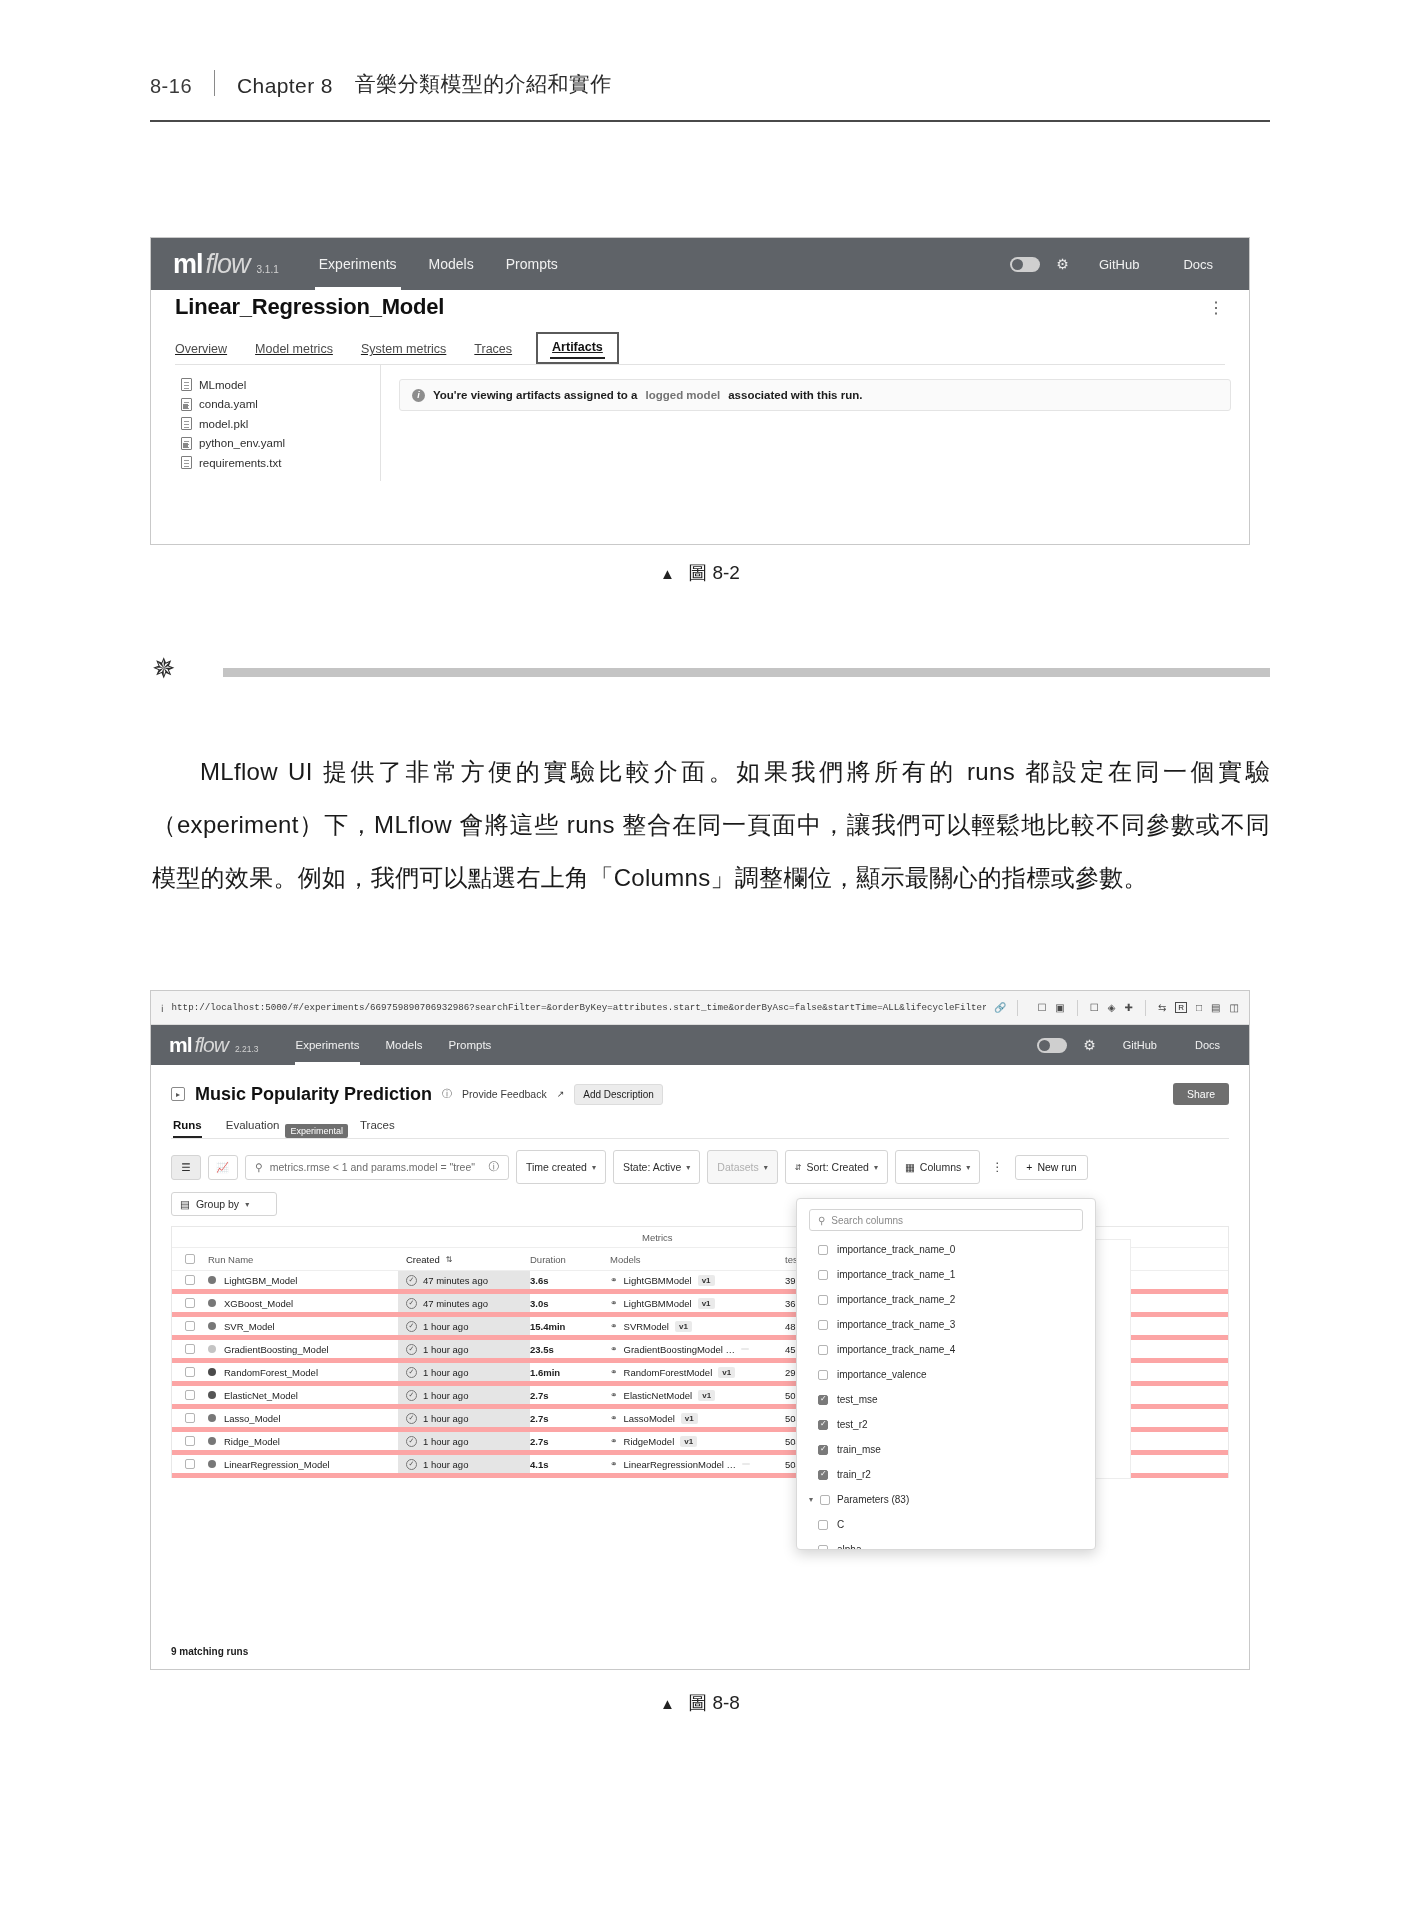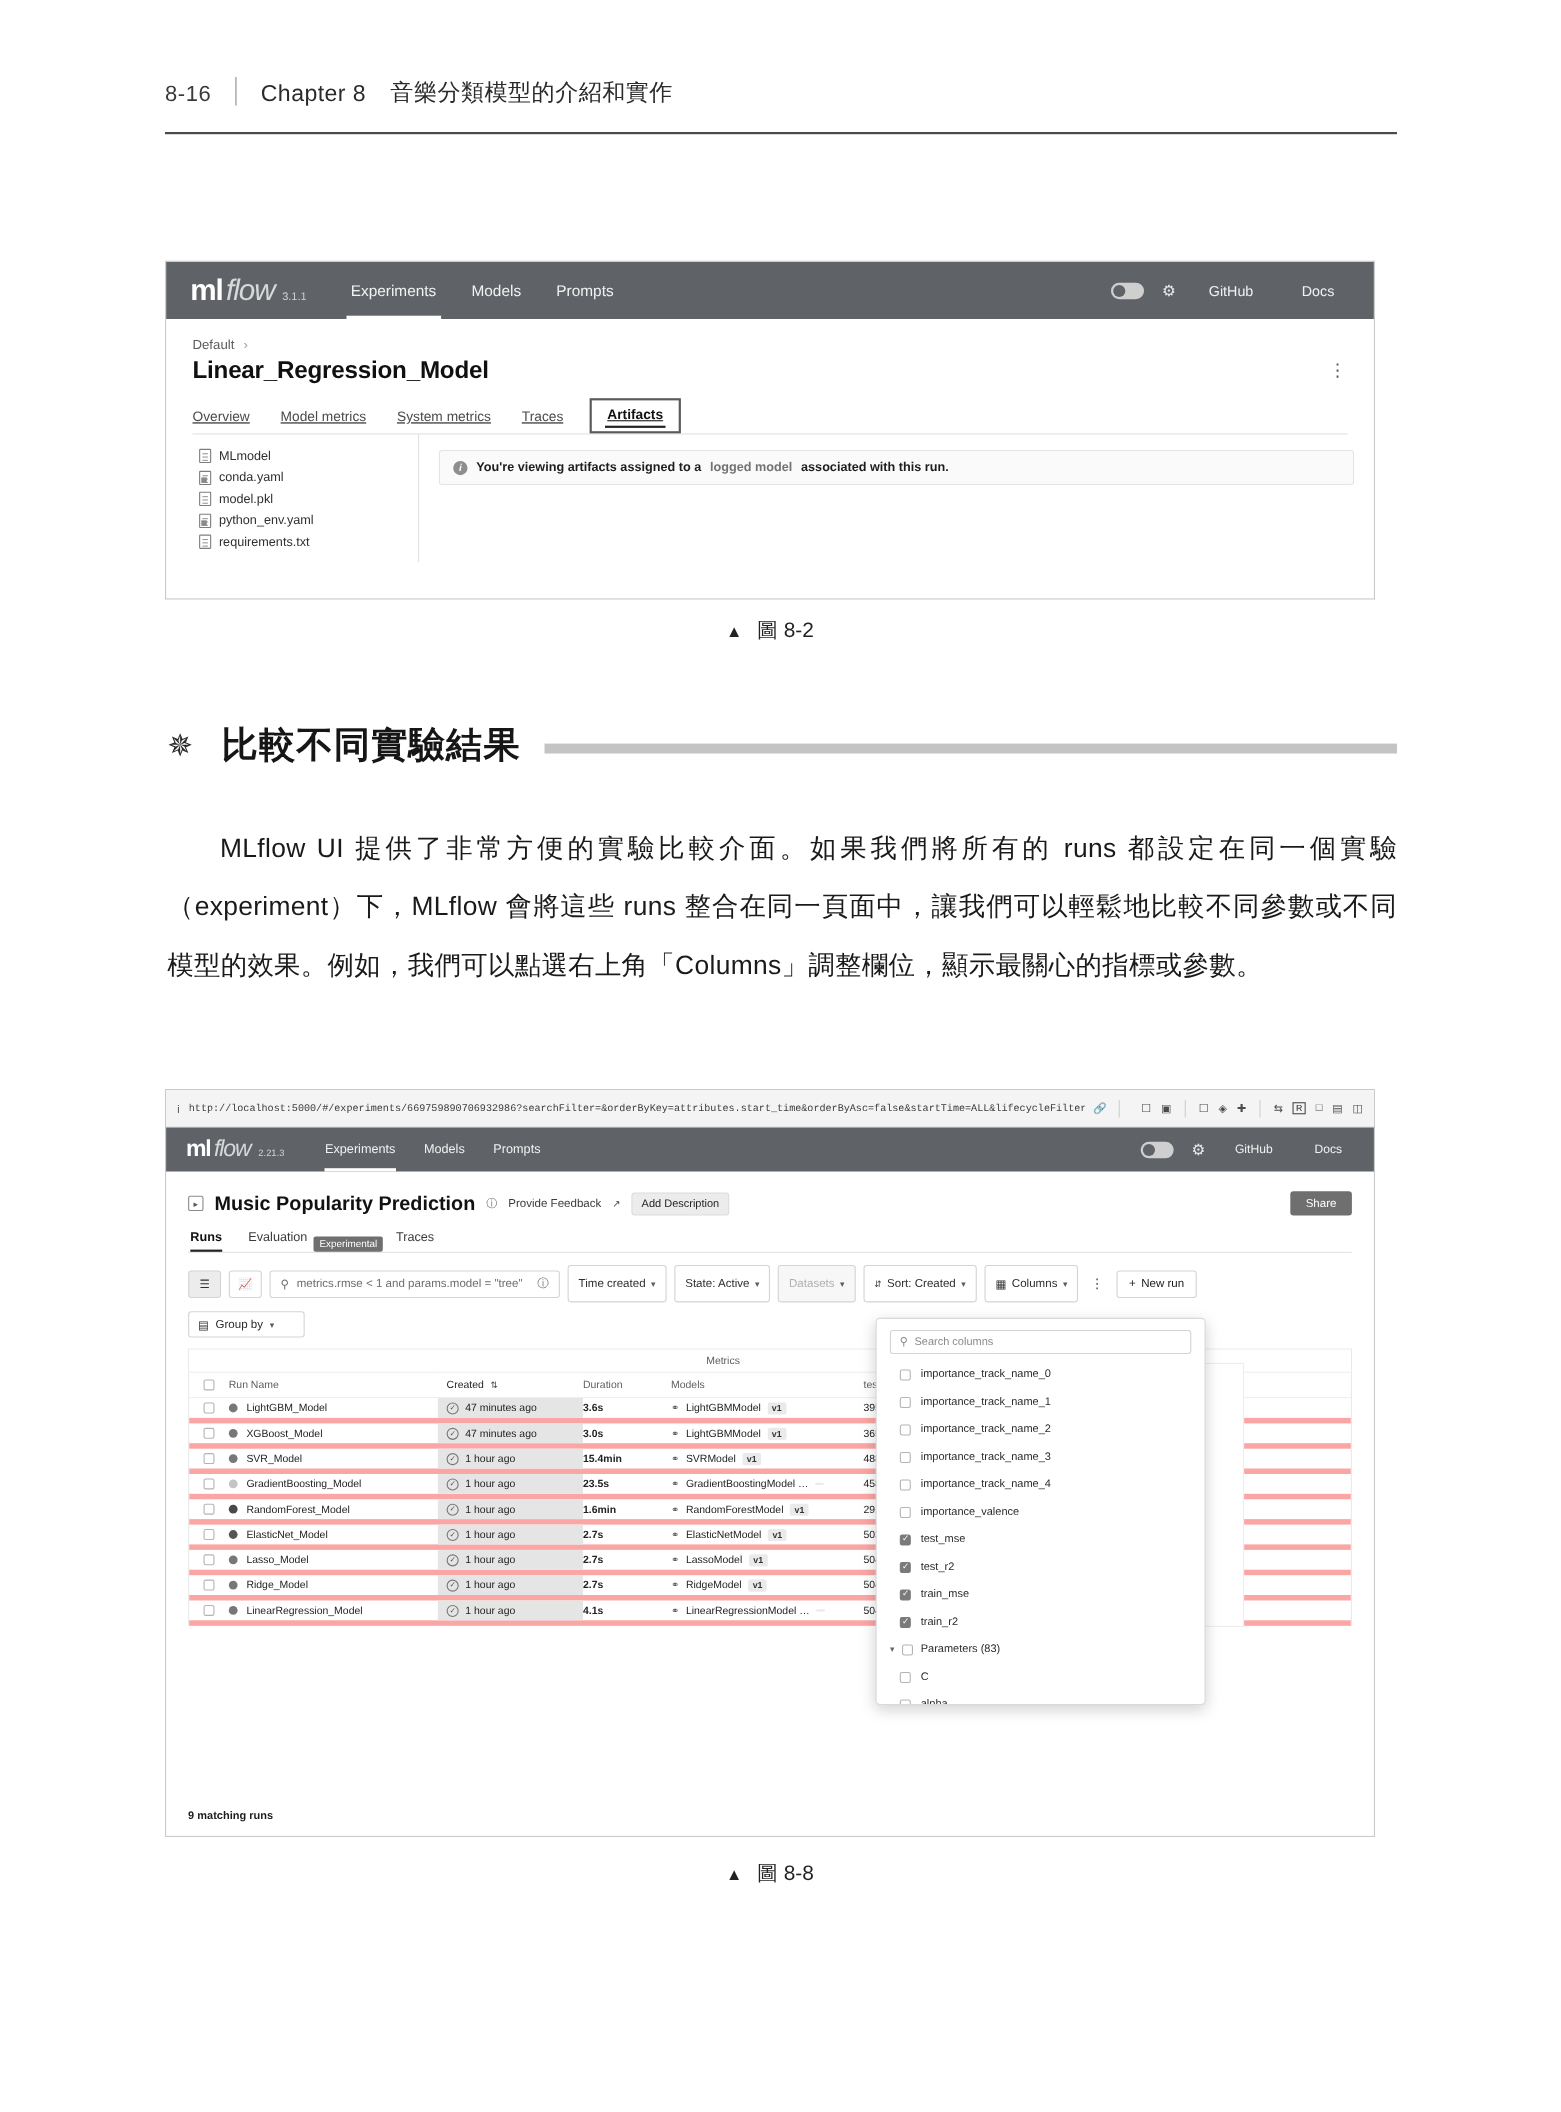--- a/index.html
+++ b/index.html
@@ -299,24 +299,20 @@
       <div class="mlnav-link">Prompts</div>
     </div>
     <div class="mlnav-right">
       <div class="toggle-pill"></div>
       <div class="gear">⚙</div>
       <div class="mlnav-link">GitHub</div>
       <div class="mlnav-link">Docs</div>
     </div>
   </div>
 
-  <div class="crumb">
-    <span>Default</span>
-    <span class="chev">›</span>
-  </div>
 
   <div class="run-title-row">
     <div class="run-title">Linear_Regression_Model</div>
     <div class="kebab">⋮</div>
   </div>
 
   <div class="subtabs">
     <div class="subtab">Overview</div>
     <div class="subtab">Model metrics</div>
     <div class="subtab">System metrics</div>
@@ -359,21 +355,20 @@
   </div>
 </div>
 
 <div class="fig-caption" style="left:150px; top:560px;">
   <span class="tri">▲</span>
   <span>圖 8-2</span>
 </div>
 
 <div class="sec-head">
   <span class="sec-star">✵</span>
-  <span class="sec-title">比較不同實驗結果</span>
   <span class="sec-rule"></span>
 </div>
 
 <div class="body-par"><span class="indent"></span><span>MLflow UI 提供了非常方便的實驗比較介面。如果我們將所有的 runs 都設定在同一個實驗（experiment）下，MLflow 會將這些 runs 整合在同一頁面中，讓我們可以輕鬆地比較不同參數或不同模型的效果。例如，我們可以點選右上角「Columns」調整欄位，顯示最關心的指標或參數。</span></div>
 
 <div class="figure-frame" id="fig88">
 
   <div class="browser-bar">
     <span class="bb-i">ℹ</span>
     <span class="bb-url">http://localhost:5000/#/experiments/669759890706932986?searchFilter=&amp;orderByKey=attributes.start_time&amp;orderByAsc=false&amp;startTime=ALL&amp;lifecycleFilter=Active…</span>

